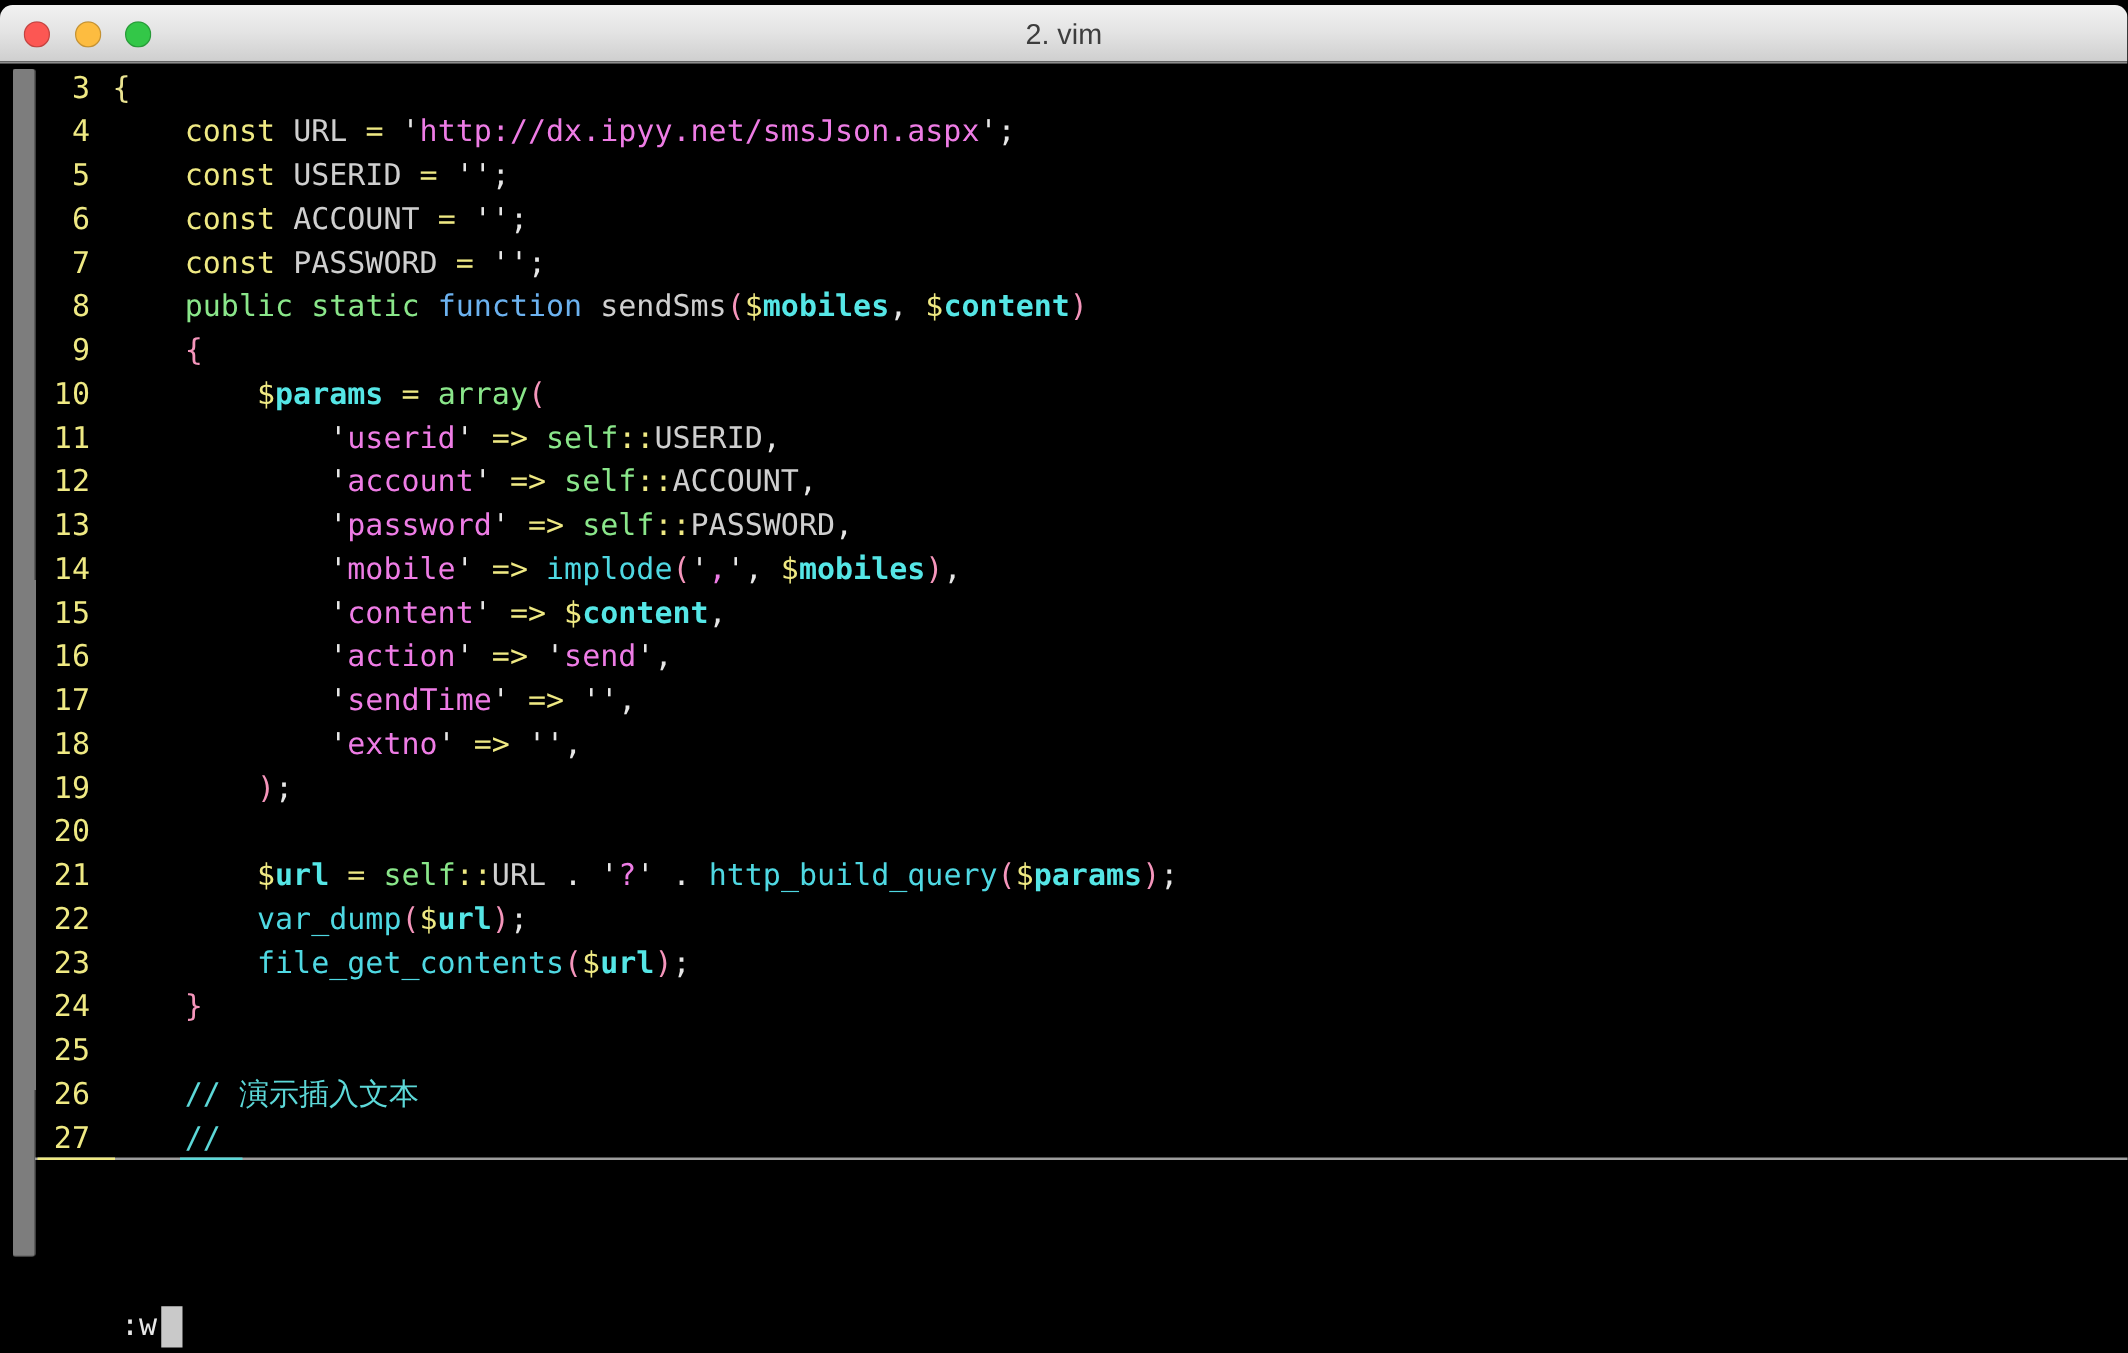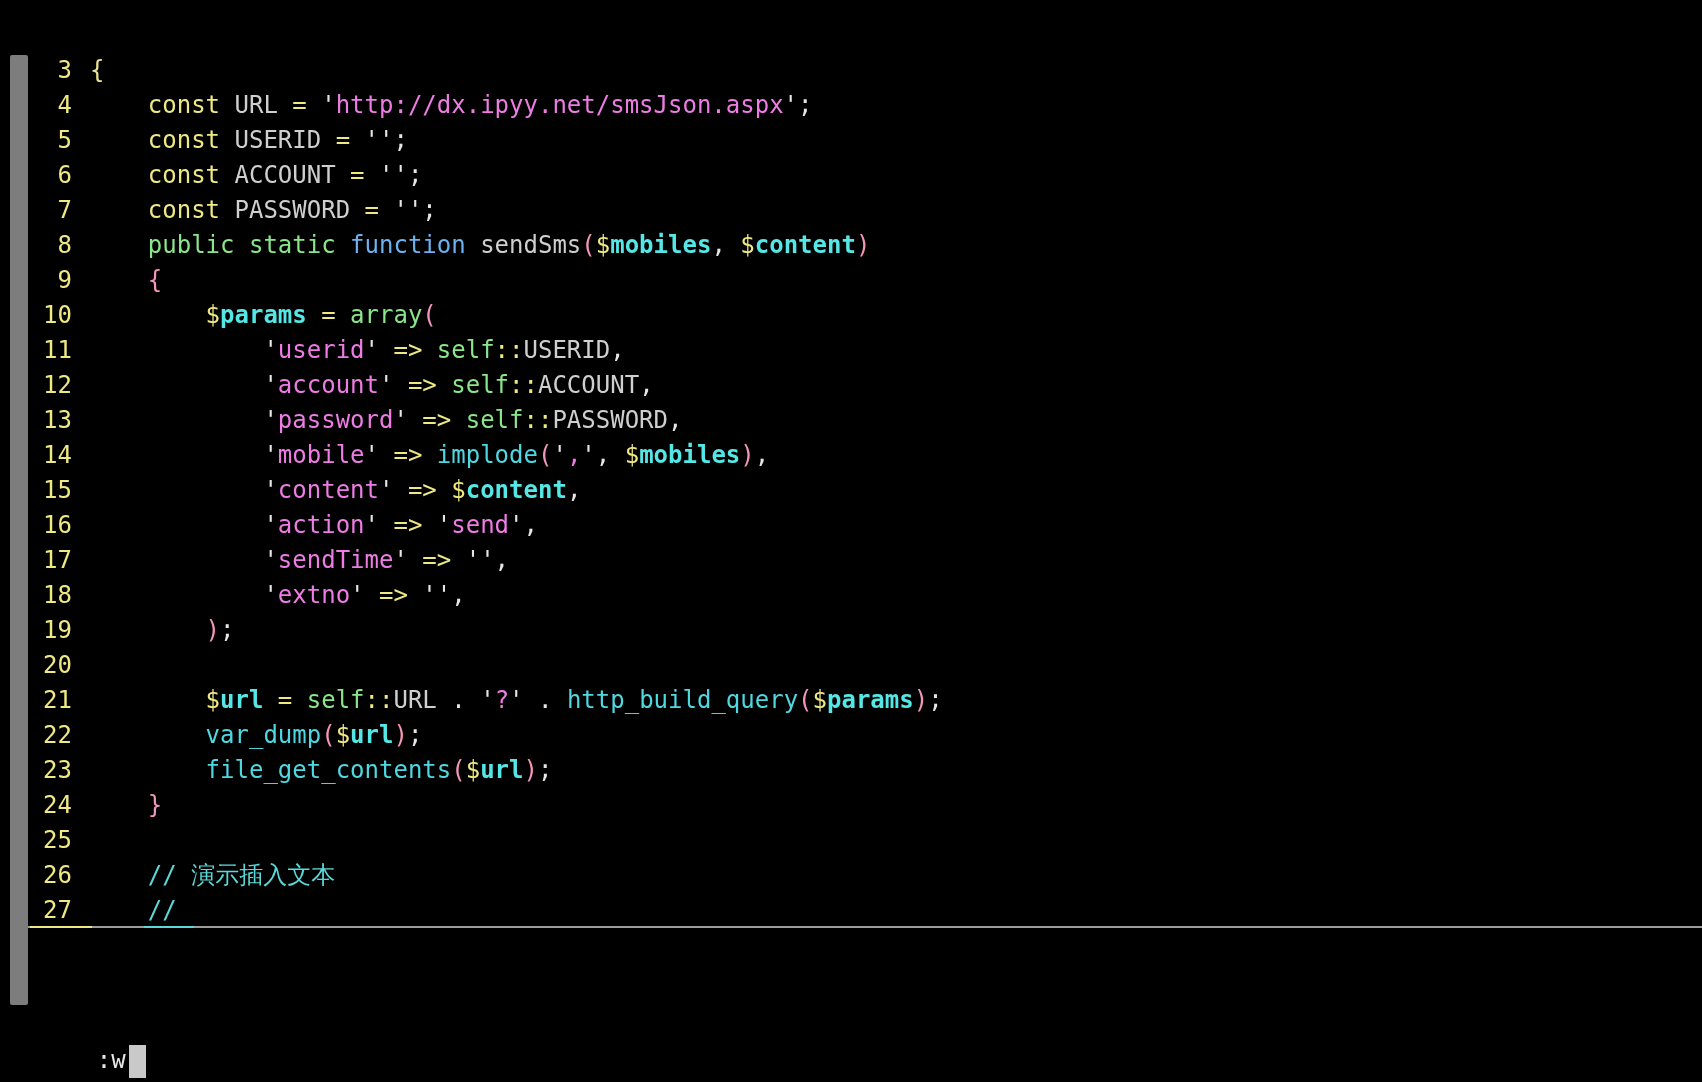--- a/index.html
+++ b/index.html
@@ -37,20 +37,26 @@
   .cmdline { position:absolute; left:10px; top:1008px; height:35px; line-height:35px;
              font-family:"DejaVu Sans Mono", monospace; font-size:24px; white-space:pre; }
   .cursor-block { display:inline-block; width:17px; height:33px; vertical-align:middle;
                   margin-left:3px; }
 </style>
 </head>
 <body>
 
 <div class="window">
 
+  <div class="titlebar">
+    <div class="light close" style="background: rgb(252, 87, 83);"></div>
+    <div class="light min" style="background: rgb(253, 188, 64);"></div>
+    <div class="light zoom" style="background: rgb(51, 199, 72);"></div>
+    <div class="title" style="color: rgb(61, 61, 61);">2. vim</div>
+  </div>
 
   <div class="terminal">
     <div class="scroll-thumb" style="position: fixed; background: rgb(125, 125, 125);"></div>
     <div class="code-area" style="position:fixed;"><div class="line"><span class="gutter" style="color: rgb(239, 233, 131);">3</span><span style="color: rgb(234, 227, 145);">{</span></div><div class="line"><span class="gutter" style="color: rgb(239, 233, 131);">4</span><span style="color: rgb(230, 230, 230);">    </span><span style="color: rgb(239, 233, 131);">const</span><span style="color: rgb(230, 230, 230);"> </span><span style="color: rgb(207, 207, 207);">URL</span><span style="color: rgb(230, 230, 230);"> </span><span style="color: rgb(239, 233, 131);">=</span><span style="color: rgb(230, 230, 230);"> </span><span style="color: rgb(230, 230, 230);">'</span><span style="color: rgb(238, 124, 229);">http://dx.ipyy.net/smsJson.aspx</span><span style="color: rgb(230, 230, 230);">'</span><span style="color: rgb(230, 230, 230);">;</span></div><div class="line"><span class="gutter" style="color: rgb(239, 233, 131);">5</span><span style="color: rgb(230, 230, 230);">    </span><span style="color: rgb(239, 233, 131);">const</span><span style="color: rgb(230, 230, 230);"> </span><span style="color: rgb(207, 207, 207);">USERID</span><span style="color: rgb(230, 230, 230);"> </span><span style="color: rgb(239, 233, 131);">=</span><span style="color: rgb(230, 230, 230);"> </span><span style="color: rgb(230, 230, 230);">''</span><span style="color: rgb(230, 230, 230);">;</span></div><div class="line"><span class="gutter" style="color: rgb(239, 233, 131);">6</span><span style="color: rgb(230, 230, 230);">    </span><span style="color: rgb(239, 233, 131);">const</span><span style="color: rgb(230, 230, 230);"> </span><span style="color: rgb(207, 207, 207);">ACCOUNT</span><span style="color: rgb(230, 230, 230);"> </span><span style="color: rgb(239, 233, 131);">=</span><span style="color: rgb(230, 230, 230);"> </span><span style="color: rgb(230, 230, 230);">''</span><span style="color: rgb(230, 230, 230);">;</span></div><div class="line"><span class="gutter" style="color: rgb(239, 233, 131);">7</span><span style="color: rgb(230, 230, 230);">    </span><span style="color: rgb(239, 233, 131);">const</span><span style="color: rgb(230, 230, 230);"> </span><span style="color: rgb(207, 207, 207);">PASSWORD</span><span style="color: rgb(230, 230, 230);"> </span><span style="color: rgb(239, 233, 131);">=</span><span style="color: rgb(230, 230, 230);"> </span><span style="color: rgb(230, 230, 230);">''</span><span style="color: rgb(230, 230, 230);">;</span></div><div class="line"><span class="gutter" style="color: rgb(239, 233, 131);">8</span><span style="color: rgb(230, 230, 230);">    </span><span style="color: rgb(138, 230, 138);">public</span><span style="color: rgb(230, 230, 230);"> </span><span style="color: rgb(138, 230, 138);">static</span><span style="color: rgb(230, 230, 230);"> </span><span style="color: rgb(108, 178, 240);">function</span><span style="color: rgb(230, 230, 230);"> </span><span style="color: rgb(207, 207, 207);">sendSms</span><span style="color: rgb(245, 149, 187);">(</span><span style="color: rgb(239, 233, 131);">$</span><span style="color: rgb(85, 230, 230); font-weight: bold;">mobiles</span><span style="color: rgb(230, 230, 230);">,</span><span style="color: rgb(230, 230, 230);"> </span><span style="color: rgb(239, 233, 131);">$</span><span style="color: rgb(85, 230, 230); font-weight: bold;">content</span><span style="color: rgb(245, 149, 187);">)</span></div><div class="line"><span class="gutter" style="color: rgb(239, 233, 131);">9</span><span style="color: rgb(230, 230, 230);">    </span><span style="color: rgb(245, 149, 187);">{</span></div><div class="line"><span class="gutter" style="color: rgb(239, 233, 131);">10</span><span style="color: rgb(230, 230, 230);">        </span><span style="color: rgb(239, 233, 131);">$</span><span style="color: rgb(85, 230, 230); font-weight: bold;">params</span><span style="color: rgb(230, 230, 230);"> </span><span style="color: rgb(239, 233, 131);">=</span><span style="color: rgb(230, 230, 230);"> </span><span style="color: rgb(138, 230, 138);">array</span><span style="color: rgb(245, 149, 187);">(</span></div><div class="line"><span class="gutter" style="color: rgb(239, 233, 131);">11</span><span style="color: rgb(230, 230, 230);">            </span><span style="color: rgb(230, 230, 230);">'</span><span style="color: rgb(238, 124, 229);">userid</span><span style="color: rgb(230, 230, 230);">'</span><span style="color: rgb(230, 230, 230);"> </span><span style="color: rgb(239, 233, 131);">=&gt;</span><span style="color: rgb(230, 230, 230);"> </span><span style="color: rgb(138, 230, 138);">self</span><span style="color: rgb(239, 233, 131);">::</span><span style="color: rgb(207, 207, 207);">USERID</span><span style="color: rgb(230, 230, 230);">,</span></div><div class="line"><span class="gutter" style="color: rgb(239, 233, 131);">12</span><span style="color: rgb(230, 230, 230);">            </span><span style="color: rgb(230, 230, 230);">'</span><span style="color: rgb(238, 124, 229);">account</span><span style="color: rgb(230, 230, 230);">'</span><span style="color: rgb(230, 230, 230);"> </span><span style="color: rgb(239, 233, 131);">=&gt;</span><span style="color: rgb(230, 230, 230);"> </span><span style="color: rgb(138, 230, 138);">self</span><span style="color: rgb(239, 233, 131);">::</span><span style="color: rgb(207, 207, 207);">ACCOUNT</span><span style="color: rgb(230, 230, 230);">,</span></div><div class="line"><span class="gutter" style="color: rgb(239, 233, 131);">13</span><span style="color: rgb(230, 230, 230);">            </span><span style="color: rgb(230, 230, 230);">'</span><span style="color: rgb(238, 124, 229);">password</span><span style="color: rgb(230, 230, 230);">'</span><span style="color: rgb(230, 230, 230);"> </span><span style="color: rgb(239, 233, 131);">=&gt;</span><span style="color: rgb(230, 230, 230);"> </span><span style="color: rgb(138, 230, 138);">self</span><span style="color: rgb(239, 233, 131);">::</span><span style="color: rgb(207, 207, 207);">PASSWORD</span><span style="color: rgb(230, 230, 230);">,</span></div><div class="line"><span class="gutter" style="color: rgb(239, 233, 131);">14</span><span style="color: rgb(230, 230, 230);">            </span><span style="color: rgb(230, 230, 230);">'</span><span style="color: rgb(238, 124, 229);">mobile</span><span style="color: rgb(230, 230, 230);">'</span><span style="color: rgb(230, 230, 230);"> </span><span style="color: rgb(239, 233, 131);">=&gt;</span><span style="color: rgb(230, 230, 230);"> </span><span style="color: rgb(79, 216, 226);">implode</span><span style="color: rgb(245, 149, 187);">(</span><span style="color: rgb(230, 230, 230);">'</span><span style="color: rgb(238, 124, 229);">,</span><span style="color: rgb(230, 230, 230);">'</span><span style="color: rgb(230, 230, 230);">,</span><span style="color: rgb(230, 230, 230);"> </span><span style="color: rgb(239, 233, 131);">$</span><span style="color: rgb(85, 230, 230); font-weight: bold;">mobiles</span><span style="color: rgb(245, 149, 187);">)</span><span style="color: rgb(230, 230, 230);">,</span></div><div class="line"><span class="gutter" style="color: rgb(239, 233, 131);">15</span><span style="color: rgb(230, 230, 230);">            </span><span style="color: rgb(230, 230, 230);">'</span><span style="color: rgb(238, 124, 229);">content</span><span style="color: rgb(230, 230, 230);">'</span><span style="color: rgb(230, 230, 230);"> </span><span style="color: rgb(239, 233, 131);">=&gt;</span><span style="color: rgb(230, 230, 230);"> </span><span style="color: rgb(239, 233, 131);">$</span><span style="color: rgb(85, 230, 230); font-weight: bold;">content</span><span style="color: rgb(230, 230, 230);">,</span></div><div class="line"><span class="gutter" style="color: rgb(239, 233, 131);">16</span><span style="color: rgb(230, 230, 230);">            </span><span style="color: rgb(230, 230, 230);">'</span><span style="color: rgb(238, 124, 229);">action</span><span style="color: rgb(230, 230, 230);">'</span><span style="color: rgb(230, 230, 230);"> </span><span style="color: rgb(239, 233, 131);">=&gt;</span><span style="color: rgb(230, 230, 230);"> </span><span style="color: rgb(230, 230, 230);">'</span><span style="color: rgb(238, 124, 229);">send</span><span style="color: rgb(230, 230, 230);">'</span><span style="color: rgb(230, 230, 230);">,</span></div><div class="line"><span class="gutter" style="color: rgb(239, 233, 131);">17</span><span style="color: rgb(230, 230, 230);">            </span><span style="color: rgb(230, 230, 230);">'</span><span style="color: rgb(238, 124, 229);">sendTime</span><span style="color: rgb(230, 230, 230);">'</span><span style="color: rgb(230, 230, 230);"> </span><span style="color: rgb(239, 233, 131);">=&gt;</span><span style="color: rgb(230, 230, 230);"> </span><span style="color: rgb(230, 230, 230);">''</span><span style="color: rgb(230, 230, 230);">,</span></div><div class="line"><span class="gutter" style="color: rgb(239, 233, 131);">18</span><span style="color: rgb(230, 230, 230);">            </span><span style="color: rgb(230, 230, 230);">'</span><span style="color: rgb(238, 124, 229);">extno</span><span style="color: rgb(230, 230, 230);">'</span><span style="color: rgb(230, 230, 230);"> </span><span style="color: rgb(239, 233, 131);">=&gt;</span><span style="color: rgb(230, 230, 230);"> </span><span style="color: rgb(230, 230, 230);">''</span><span style="color: rgb(230, 230, 230);">,</span></div><div class="line"><span class="gutter" style="color: rgb(239, 233, 131);">19</span><span style="color: rgb(230, 230, 230);">        </span><span style="color: rgb(245, 149, 187);">)</span><span style="color: rgb(230, 230, 230);">;</span></div><div class="line"><span class="gutter" style="color: rgb(239, 233, 131);">20</span></div><div class="line"><span class="gutter" style="color: rgb(239, 233, 131);">21</span><span style="color: rgb(230, 230, 230);">        </span><span style="color: rgb(239, 233, 131);">$</span><span style="color: rgb(85, 230, 230); font-weight: bold;">url</span><span style="color: rgb(230, 230, 230);"> </span><span style="color: rgb(239, 233, 131);">=</span><span style="color: rgb(230, 230, 230);"> </span><span style="color: rgb(138, 230, 138);">self</span><span style="color: rgb(239, 233, 131);">::</span><span style="color: rgb(207, 207, 207);">URL</span><span style="color: rgb(230, 230, 230);"> </span><span style="color: rgb(230, 230, 230);">.</span><span style="color: rgb(230, 230, 230);"> </span><span style="color: rgb(230, 230, 230);">'</span><span style="color: rgb(238, 124, 229);">?</span><span style="color: rgb(230, 230, 230);">'</span><span style="color: rgb(230, 230, 230);"> </span><span style="color: rgb(230, 230, 230);">.</span><span style="color: rgb(230, 230, 230);"> </span><span style="color: rgb(79, 216, 226);">http_build_query</span><span style="color: rgb(245, 149, 187);">(</span><span style="color: rgb(239, 233, 131);">$</span><span style="color: rgb(85, 230, 230); font-weight: bold;">params</span><span style="color: rgb(245, 149, 187);">)</span><span style="color: rgb(230, 230, 230);">;</span></div><div class="line"><span class="gutter" style="color: rgb(239, 233, 131);">22</span><span style="color: rgb(230, 230, 230);">        </span><span style="color: rgb(79, 216, 226);">var_dump</span><span style="color: rgb(245, 149, 187);">(</span><span style="color: rgb(239, 233, 131);">$</span><span style="color: rgb(85, 230, 230); font-weight: bold;">url</span><span style="color: rgb(245, 149, 187);">)</span><span style="color: rgb(230, 230, 230);">;</span></div><div class="line"><span class="gutter" style="color: rgb(239, 233, 131);">23</span><span style="color: rgb(230, 230, 230);">        </span><span style="color: rgb(79, 216, 226);">file_get_contents</span><span style="color: rgb(245, 149, 187);">(</span><span style="color: rgb(239, 233, 131);">$</span><span style="color: rgb(85, 230, 230); font-weight: bold;">url</span><span style="color: rgb(245, 149, 187);">)</span><span style="color: rgb(230, 230, 230);">;</span></div><div class="line"><span class="gutter" style="color: rgb(239, 233, 131);">24</span><span style="color: rgb(230, 230, 230);">    </span><span style="color: rgb(245, 149, 187);">}</span></div><div class="line"><span class="gutter" style="color: rgb(239, 233, 131);">25</span></div><div class="line"><span class="gutter" style="color: rgb(239, 233, 131);">26</span><span style="color: rgb(230, 230, 230);">    </span><span style="color: rgb(92, 216, 216);">// 演示插入文本</span></div><div class="line"><span class="gutter" style="color: rgb(239, 233, 131);">27</span><span style="color: rgb(230, 230, 230);">    </span><span style="color: rgb(92, 216, 216);">//</span></div></div>
 
     <div class="cursorline" style="position: fixed; background: rgb(156, 156, 156);">
       <div class="seg seg-num" style="background: rgb(239, 233, 131);"></div>
       <div class="seg seg-comment" style="background: rgb(92, 216, 216);"></div>
     </div>
 

